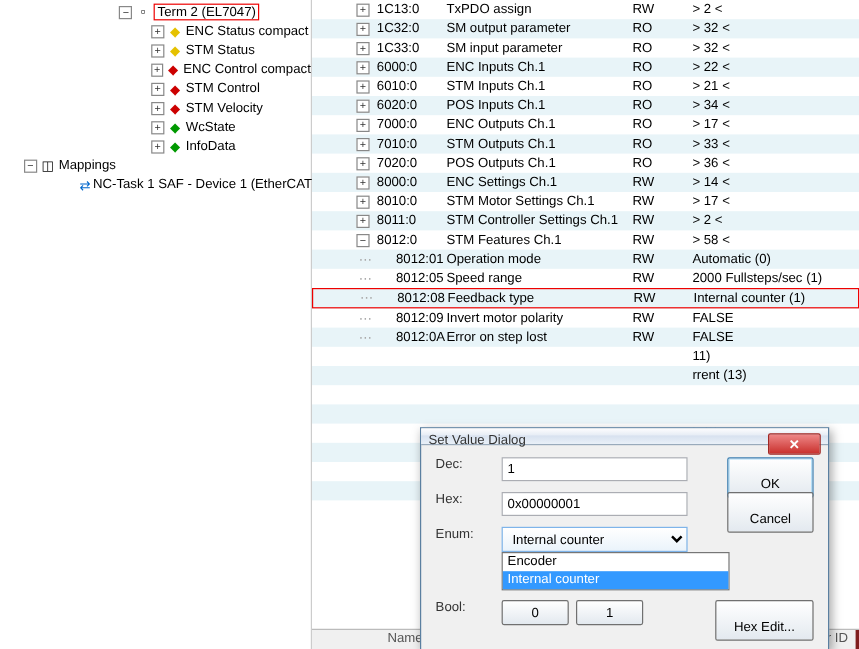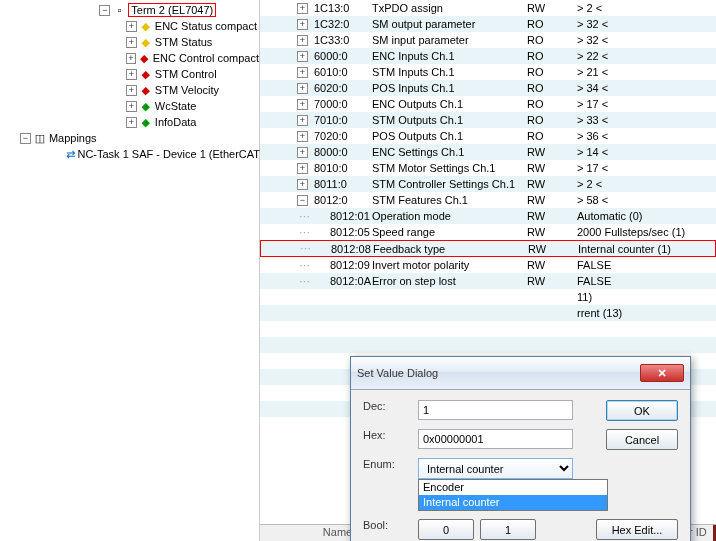--- a/index.html
+++ b/index.html
@@ -101,22 +101,21 @@
     width: 341px;
     background: #f0f0f0;
     border: 1px solid #5a7fa0;
     box-shadow: 2px 2px 8px rgba(0,0,0,.35);
   }
   .dlg-title {
     height: 14px;
     background: linear-gradient(#fdfdfe,#e6ecf5 45%,#d7e1ef 46%,#e9f0f8);
     border-bottom: 1px solid #9ab;
     display: flex;
-    align-items: center;
-    padding: 16px 6px;
+    padding: 4px 6px;
     color: #333;
   }
   .dlg-close {
     margin-left: auto;
     width: 44px; height: 18px;
     background: linear-gradient(#e88,#c9302c);
     border: 1px solid #a02622;
     border-radius: 2px;
     color: #fff;
     display: flex;
@@ -142,21 +141,21 @@
     padding: 1px 4px;
     font: inherit;
   }
   .dlg-btn {
     height: 21px;
     min-width: 72px;
     background: linear-gradient(#fff,#e3e9ef);
     border: 1px solid #707070;
     border-radius: 2px;
     font: inherit;
-    padding: 3px 8px;
+    padding: 16px 8px;
     margin-left: 26px;
   }
   .dlg-btn.primary {
     border: 1px solid #3c7fb1;
     box-shadow: 0 0 0 1px #a7d9f5 inset;
   }
   .combo {
     position: relative;
     width: 155px;
   }

